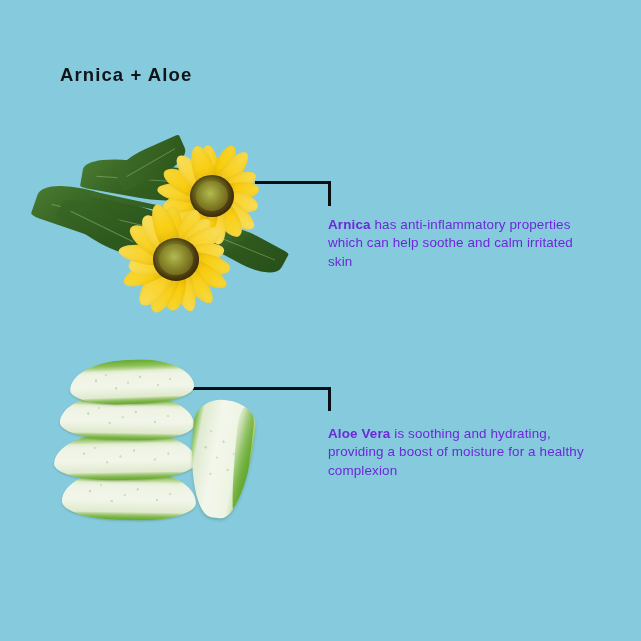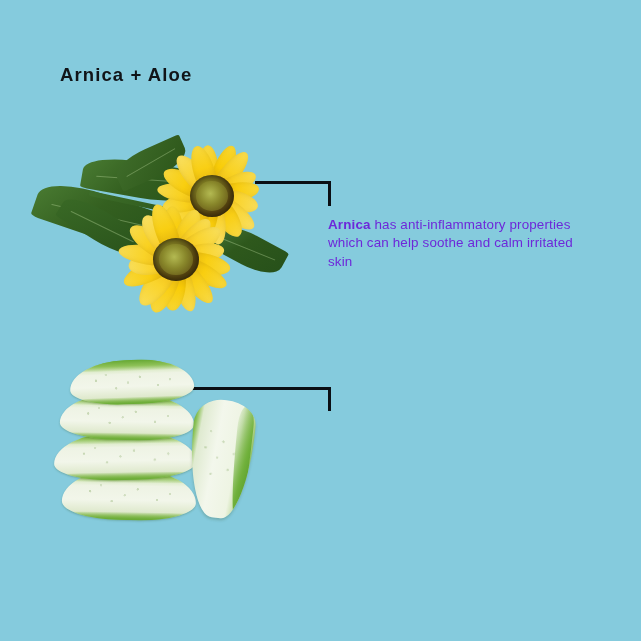--- a/index.html
+++ b/index.html
@@ -324,14 +324,17 @@
       <div class="pulp-dots"></div>
       <div class="rind"></div>
     </div>
   </div>
 
   <div class="connector" id="connector-aloe">
     <div class="h"></div>
     <div class="v"></div>
   </div>
 
+  <div class="callout" id="callout-aloe">
+    <b>Aloe Vera</b><span> is soothing and hydrating, providing a boost of moisture for a healthy complexion</span>
+  </div>
 
 </div>
 
 </body></html>

